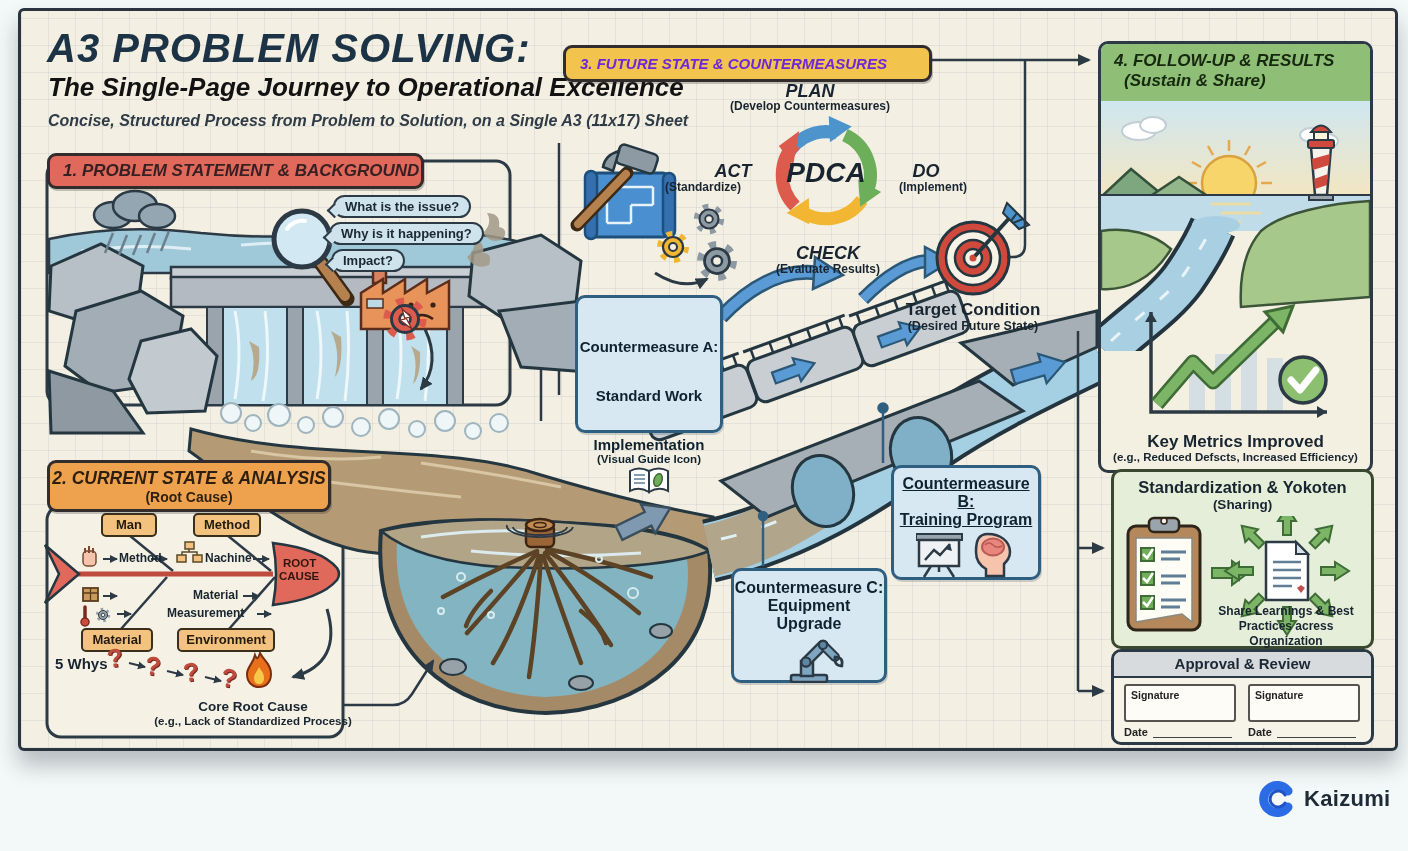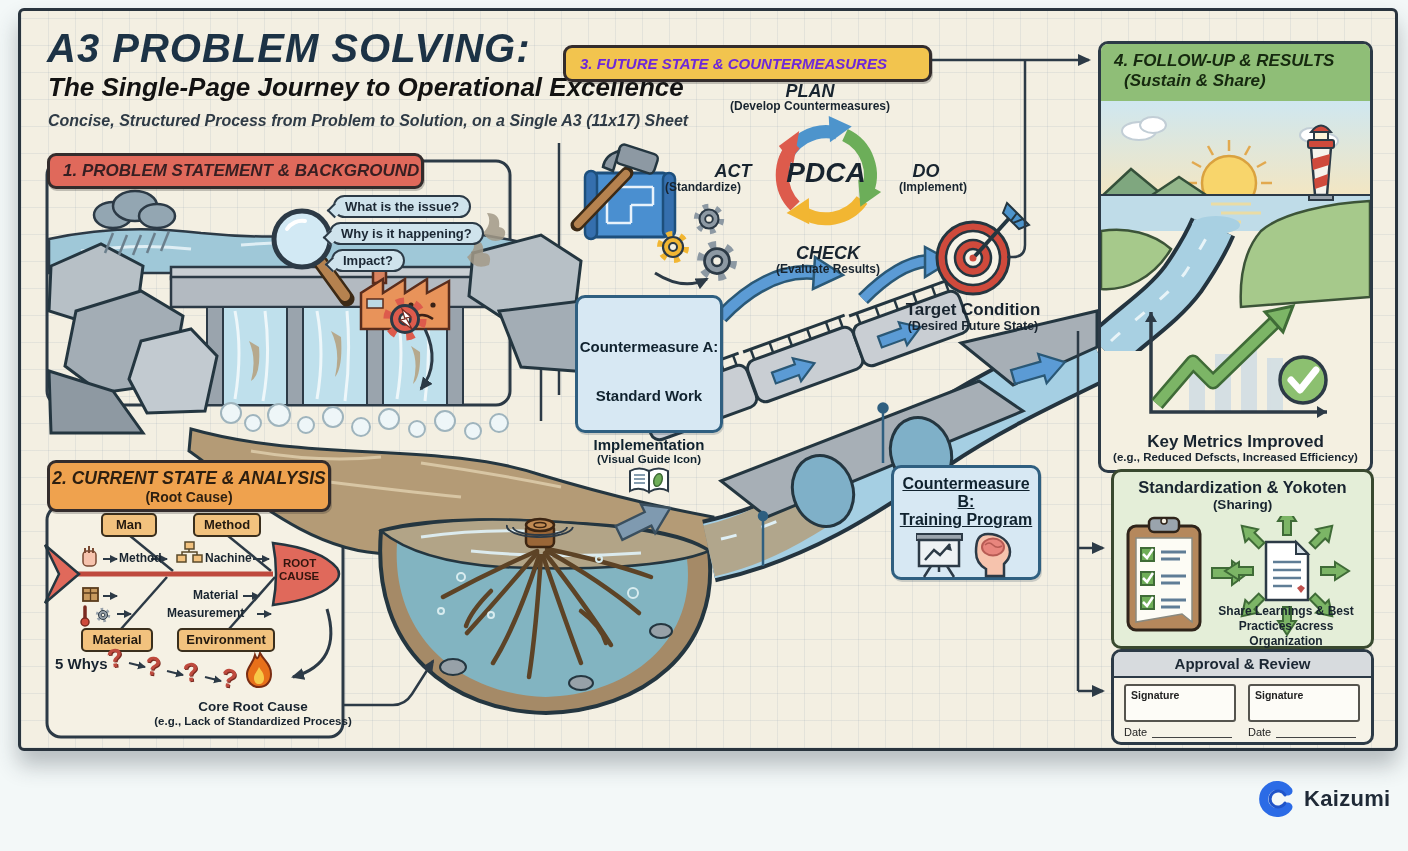--- a/index.html
+++ b/index.html
@@ -18,21 +18,21 @@
   .cmbox{position:absolute;background:#d7e8f3;border:3px solid #2f5f80;border-radius:10px;text-align:center;color:#10222e;box-shadow:1px 2px 0 rgba(40,60,80,.2);}
   .cmbox .l1{font-weight:800;font-size:15px;margin-top:32px;}
   .catbox{position:absolute;background:#f2c27e;border:2.5px solid #3a2f1d;border-radius:5px;text-align:center;font-size:13px;font-weight:700;color:#241a10;line-height:20px;}
   .q{position:absolute;font-size:26px;font-weight:900;color:#bf4a3e;text-shadow:1px 1px 0 #7a2a20;}
   #panel4{position:absolute;left:1077px;top:30px;width:269px;height:426px;border:3px solid #2c3a46;border-radius:10px;background:#f4f0e1;}
   #panel4 .p4head{position:absolute;left:0;top:0;width:100%;height:60px;background:#8fbe77;border-bottom:3px solid #2c3a46;border-radius:7px 7px 0 0;box-sizing:border-box;padding:7px 0 0 13px;color:#16290f;}
   #yokoten{position:absolute;left:1090px;top:458px;width:257px;height:174px;background:#e4eed8;border:3px solid #39492f;border-radius:10px;}
   #approval{position:absolute;left:1090px;top:638px;width:257px;height:90px;background:#f6f3e8;border:3px solid #2c3a46;border-radius:10px;overflow:hidden;}
   .sigbox{position:absolute;top:32px;width:108px;height:34px;background:#fdfcf7;border:2px solid #55544e;border-radius:3px;}
   .sigbox span{position:absolute;left:5px;top:3px;font-size:10.5px;font-weight:800;color:#222;}
-  .daterow{position:absolute;top:74px;width:108px;display:flex;align-items:flex-end;gap:5px;font-size:11px;font-weight:400;color:#222;}
+  .daterow{position:absolute;top:74px;width:108px;display:flex;align-items:flex-end;gap:5px;font-size:11px;font-weight:700;color:#222;}
   .daterow .line{flex:1;border-bottom:1.5px solid #444;height:10px;}
   #brand{position:absolute;left:1258px;top:780px;display:flex;align-items:center;gap:8px;}
   #brand .bn{font-size:22px;font-weight:800;color:#1f2a37;letter-spacing:.3px;}
 </style>
 </head>
 <body>
 
 <div id="stage">
 <div id="paper">
 
@@ -399,20 +399,35 @@
     <path d="M 34 12 L 36 19 L 29 17 Z" fill="#2c3a46"></path>
     <path d="M 15 34 L 8 45 M 31 34 L 38 45 M 23 34 V 40" stroke="#2c3a46" stroke-width="2.5"></path>
     <g>
       <path d="M 72 2 C 84 2 94 9 94 20 C 94 26 91 29 88 32 L 88 44 L 70 44 L 70 37 C 63 33 60 28 60 20 C 60 9 62 2 72 2 Z" fill="#f6c3ad" stroke="#2c3a46" stroke-width="2.5"></path>
       <ellipse cx="77" cy="15" rx="11" ry="8.5" fill="#e8857d" stroke="#b75b54" stroke-width="2"></ellipse>
       <path d="M 69 13 Q 73 9 77 13 T 86 14" stroke="#b75b54" stroke-width="1.6" fill="none"></path>
     </g>
   </svg>
 </div>
 
+<div class="cmbox" style="left:710px;top:557px;width:150px;height:101px;padding-top:8px;">
+  <div style="font-size:16px;font-weight:800;">Countermeasure C:</div>
+  <div style="font-size:16px;font-weight:800;">Equipment Upgrade</div>
+  <svg width="72" height="48" viewBox="0 0 72 48" style="margin-top:2px;">
+    <rect x="18" y="40" width="36" height="7" rx="2" fill="#7fa6c0" stroke="#2c3a46" stroke-width="2.5"></rect>
+    <rect x="28" y="26" width="12" height="15" fill="#7fa6c0" stroke="#2c3a46" stroke-width="2.5"></rect>
+    <line x1="33" y1="27" x2="50" y2="10" stroke="#2c3a46" stroke-width="11" stroke-linecap="round"></line>
+    <line x1="33" y1="27" x2="50" y2="10" stroke="#7fa6c0" stroke-width="6.5" stroke-linecap="round"></line>
+    <line x1="50" y1="10" x2="62" y2="22" stroke="#2c3a46" stroke-width="10" stroke-linecap="round"></line>
+    <line x1="50" y1="10" x2="62" y2="22" stroke="#7fa6c0" stroke-width="6" stroke-linecap="round"></line>
+    <circle cx="33" cy="27" r="4.5" fill="#5c87a3" stroke="#2c3a46" stroke-width="2"></circle>
+    <circle cx="50" cy="10" r="4" fill="#5c87a3" stroke="#2c3a46" stroke-width="2"></circle>
+    <path d="M 62 22 q 8 0 7 7 M 62 22 q -1 9 7 9" stroke="#2c3a46" stroke-width="2.8" fill="none" stroke-linecap="round"></path>
+  </svg>
+</div>
 
 <div id="panel4">
   <div class="p4head">
     <div class="it" style="font-size:17px;font-weight:800;">4. FOLLOW-UP &amp; RESULTS</div>
     <div class="it" style="font-size:17px;font-weight:800;padding-left:10px;">(Sustain &amp; Share)</div>
   </div>
   <svg style="position:absolute;left:0;top:57px;" width="269" height="250" viewBox="0 0 269 250">
     <defs>
             <linearGradient id="sky" x1="0" y1="0" x2="0" y2="1">
               <stop offset="0" stop-color="#cfe7f0"></stop>

